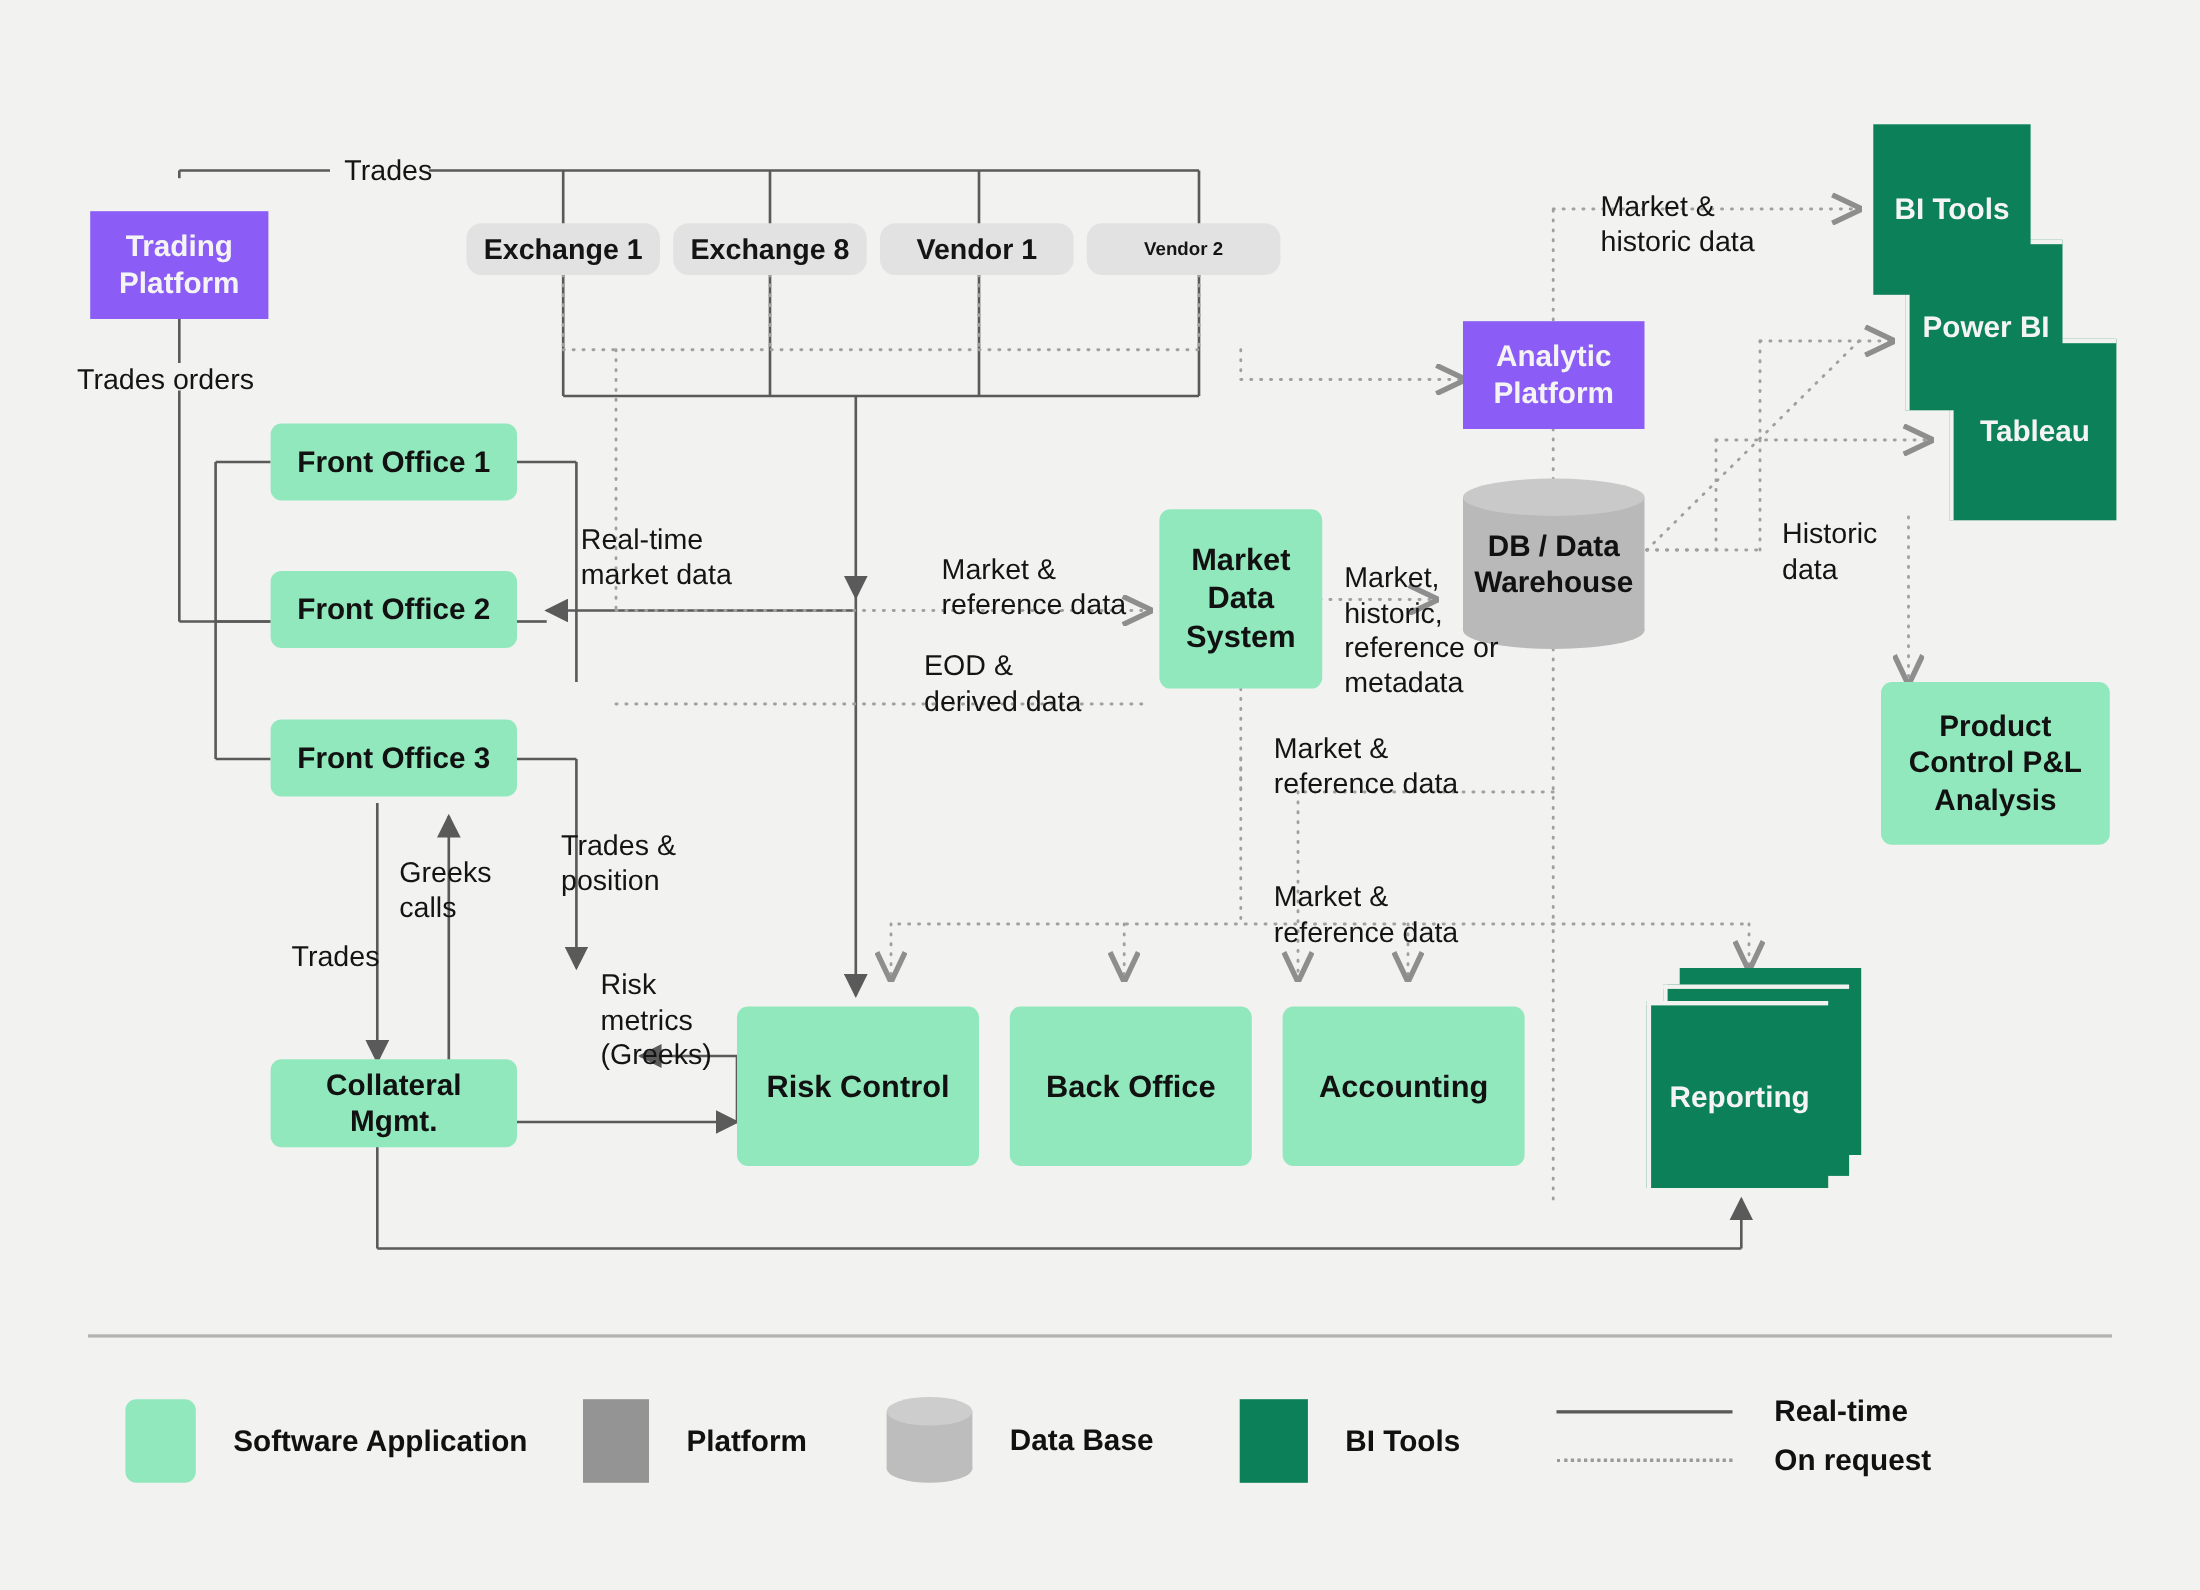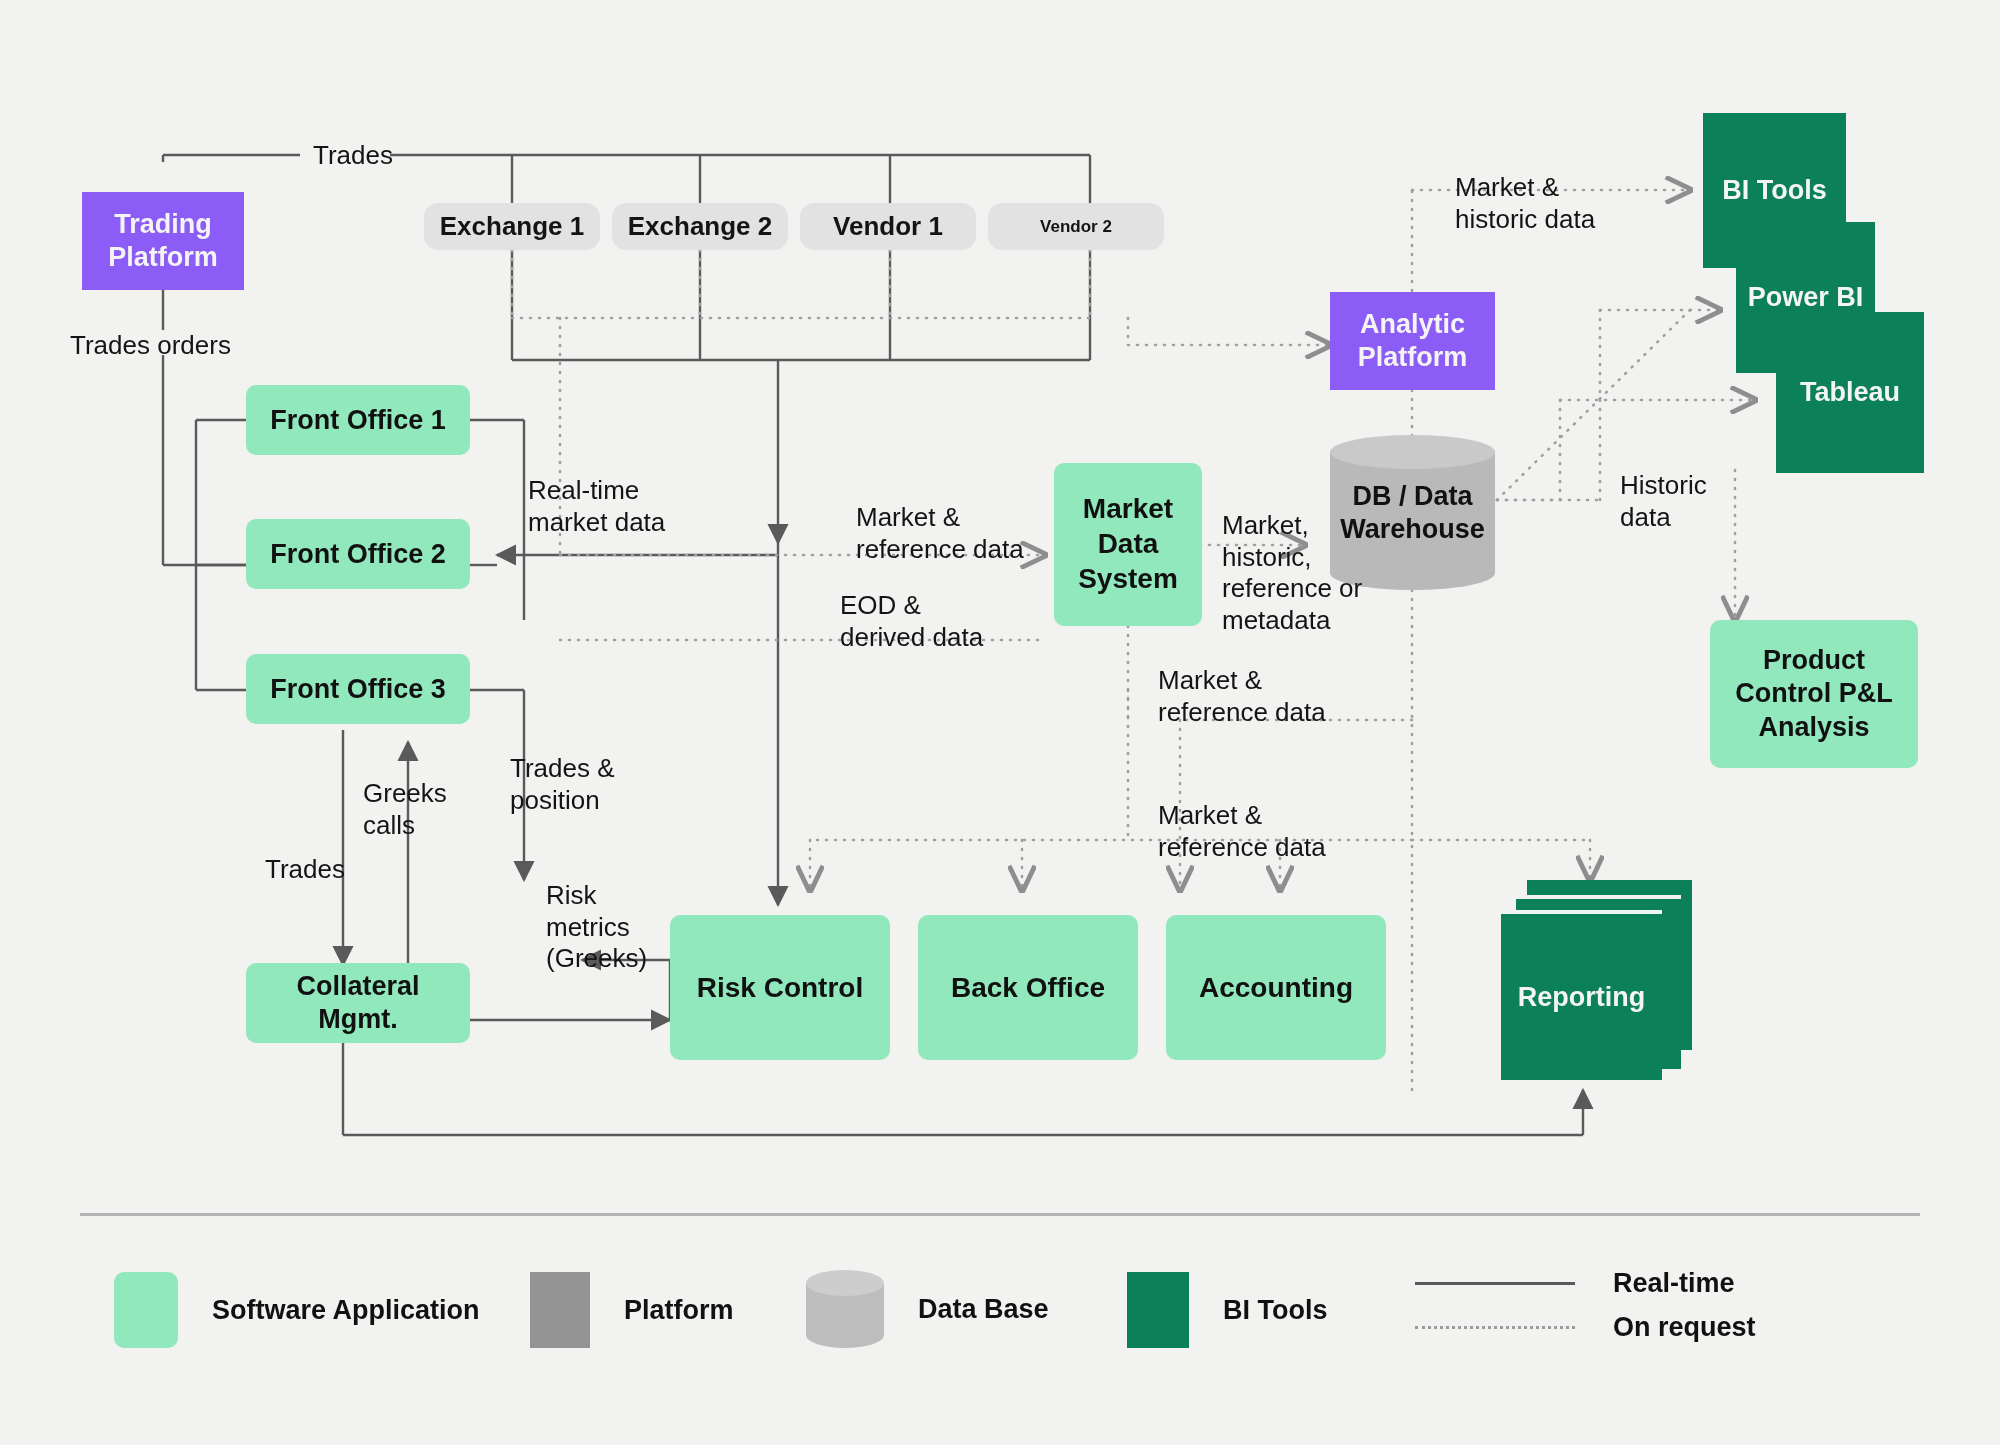--- a/index.html
+++ b/index.html
@@ -147,21 +147,21 @@
 
   <div class="node plat" style="left:82px;top:192px;width:162px;height:98px;font-size:27px;line-height:1.22;white-space:pre-line;">
     <span>Trading
 Platform</span>
   </div>
 
   <div class="node src" style="left:424px;top:203px;width:176px;height:47px;font-size:26px;">
     <span>Exchange 1</span>
   </div>
   <div class="node src" style="left:612px;top:203px;width:176px;height:47px;font-size:26px;">
-    <span>Exchange 2</span>
+    <span>Exchange 8</span>
   </div>
   <div class="node src" style="left:800px;top:203px;width:176px;height:47px;font-size:26px;">
     <span>Vendor 1</span>
   </div>
   <div class="node src" style="left:988px;top:203px;width:176px;height:47px;font-size:17px;">
     <span>Vendor 2</span>
   </div>
 
   <div class="node app" style="left:246px;top:385px;width:224px;height:70px;font-size:27px;">
     <span>Front Office 1</span>

